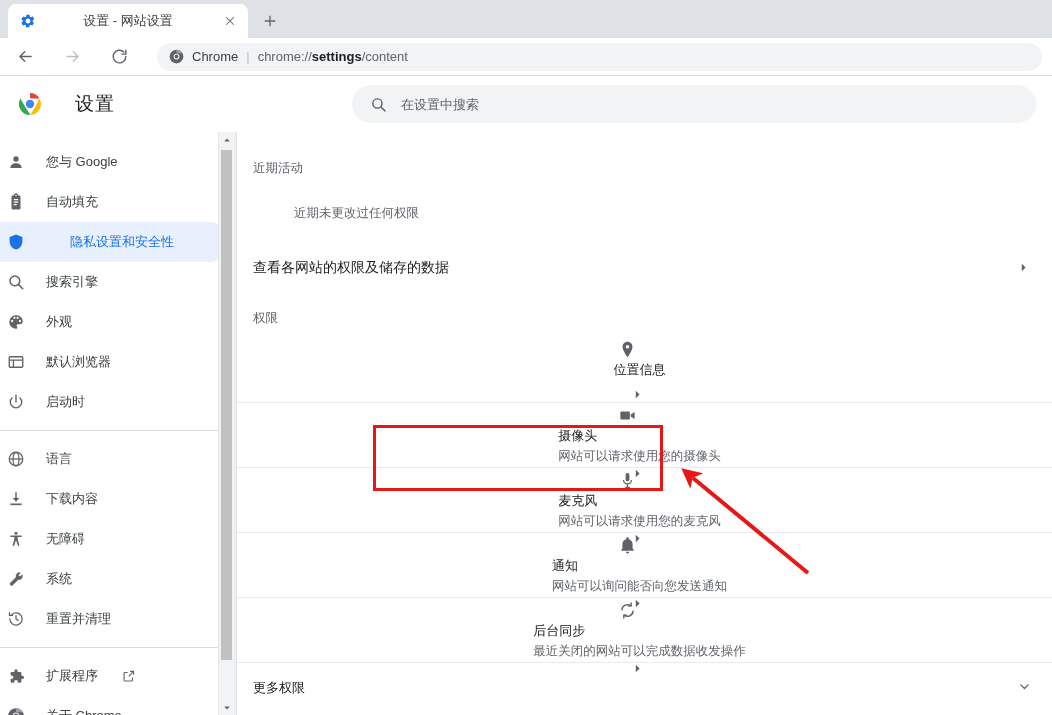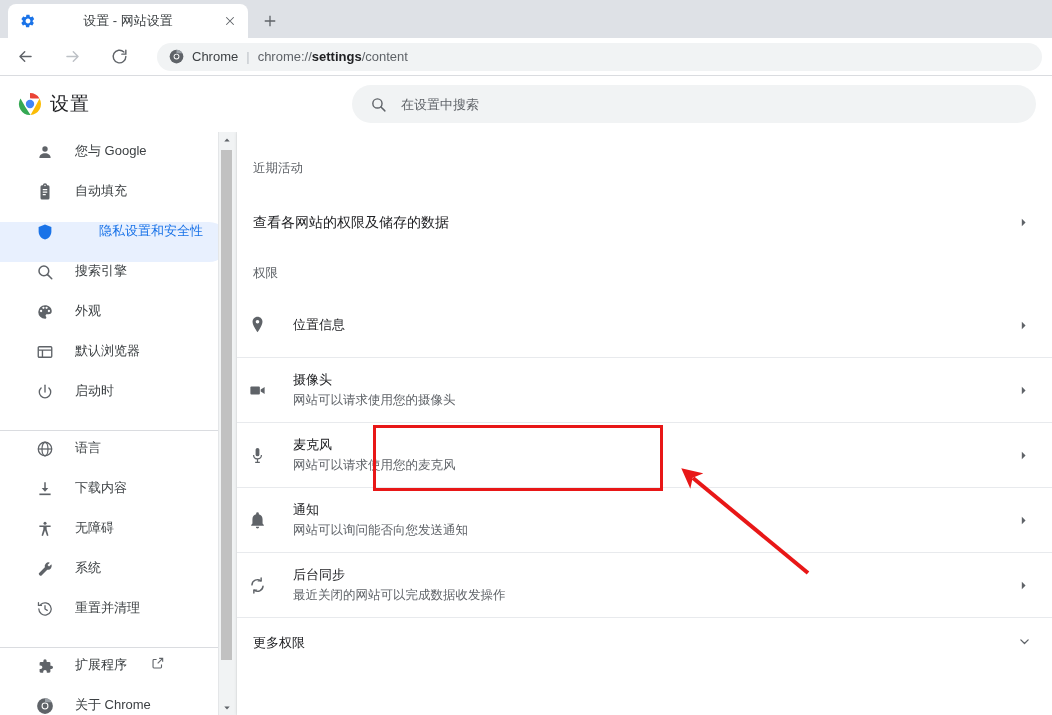--- a/index.html
+++ b/index.html
@@ -65,21 +65,21 @@
   .omni-sep { color: #bdc1c6; font-size: 13px; }
   .omni-url { color: #5f6368; font-size: 13px; white-space: nowrap; }
   .omni-url b { color: #202124; font-weight: 700; }
 
   
   .settings-header {
     height: 56px; background: #ffffff;
     display: flex; align-items: center;
     position: relative;
   }
-  .brand { display: flex; align-items: center; gap: 8px; padding-left: 18px; width: 352px;}
+  .brand { display: flex; align-items: center; gap: 33px; padding-left: 18px; width: 352px;}
   .brand-logo { width: 24px; height: 24px; display:block; flex:none;}
   .brand-title { font-size: 19px; color: #202124; letter-spacing: 1px; }
   .searchbar {
     flex: 1; height: 38px; margin-right: 16px;
     background: #f1f3f4; border-radius: 19px;
     display: flex; align-items: center; gap: 14px; padding: 0 18px;
   }
   .search-icon { width: 17px; height: 17px; flex:none; color:#5f6368; display:block;}
   .search-input {
     flex: 1; border: none; outline: none; background: transparent;
@@ -96,22 +96,22 @@
     display: flex;
   }
 
   
   .sidebar {
     width: 233px; height: 583px; background: #ffffff;
     position: relative; overflow: hidden;
   }
   .menu-group { padding-top: 10px; }
   .menu-item {
-    height: 40px; display: flex; 
-    padding-left: 35px; gap: 20px;
+    height: 40px; display: flex; align-items: center;
+    padding-left: 6px; gap: 20px;
     border-radius: 0 20px 20px 0;
     margin-right: 4px;
     font-size: 13px; color: #3c4043;
   }
   .menu-item .mi-icon {
     width: 20px; height: 20px; flex: none;
     display: flex; align-items: center; justify-content: center;
     color: #5f6368;
   }
   .menu-item .mi-icon svg { display: block; }
@@ -166,20 +166,21 @@
   }
   .link-row .row-label { flex: 1; }
 
   .perm-list { margin-top: 10px; }
   .perm-row {
     height: 65px;
     display: flex; align-items: center;
     padding: 0 18px 0 8px;
     border-top: 1px solid #e8eaed;
     position: relative;
+    flex-direction: column;
   }
   .perm-row:first-child { border-top: none; }
   .perm-icon {
     width: 24px; height: 24px; flex: none;
     display: flex; align-items: center; justify-content: center;
     color: #5f6368; margin-right: 24px;
   }
   .perm-icon svg { display: block; }
   .perm-text { flex: 1; display: flex; flex-direction: column; gap: 3px; }
   .perm-title { font-size: 13px; color: #202124; }
@@ -457,20 +458,21 @@
               <path d="M5 7 L1.6 3 H8.4 Z"></path>
             </svg>
         </div>
       </div>
     </div>
 
     <div class="content-wrap">
       <div class="content-card">
 
         <div class="section-header">近期活动</div>
+        <div class="empty-note">近期未更改过任何权限</div>
 
         <div class="link-row">
           <span class="row-label">查看各网站的权限及储存的数据</span>
           <span class="chev">
             <svg viewBox="0 0 16 16" width="11" height="11" fill="currentColor">
                 <path d="M5.5 2.5 L11 8 L5.5 13.5 Z"></path>
               </svg>
           </span>
         </div>
 

